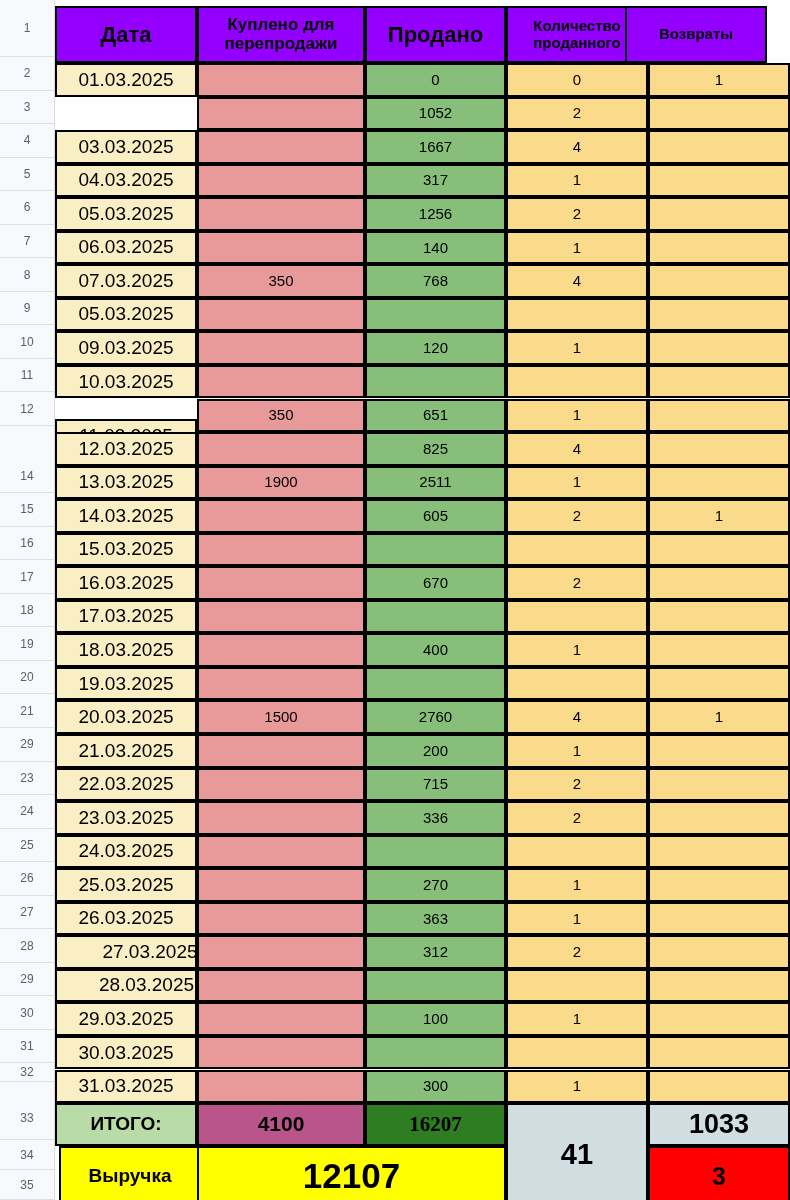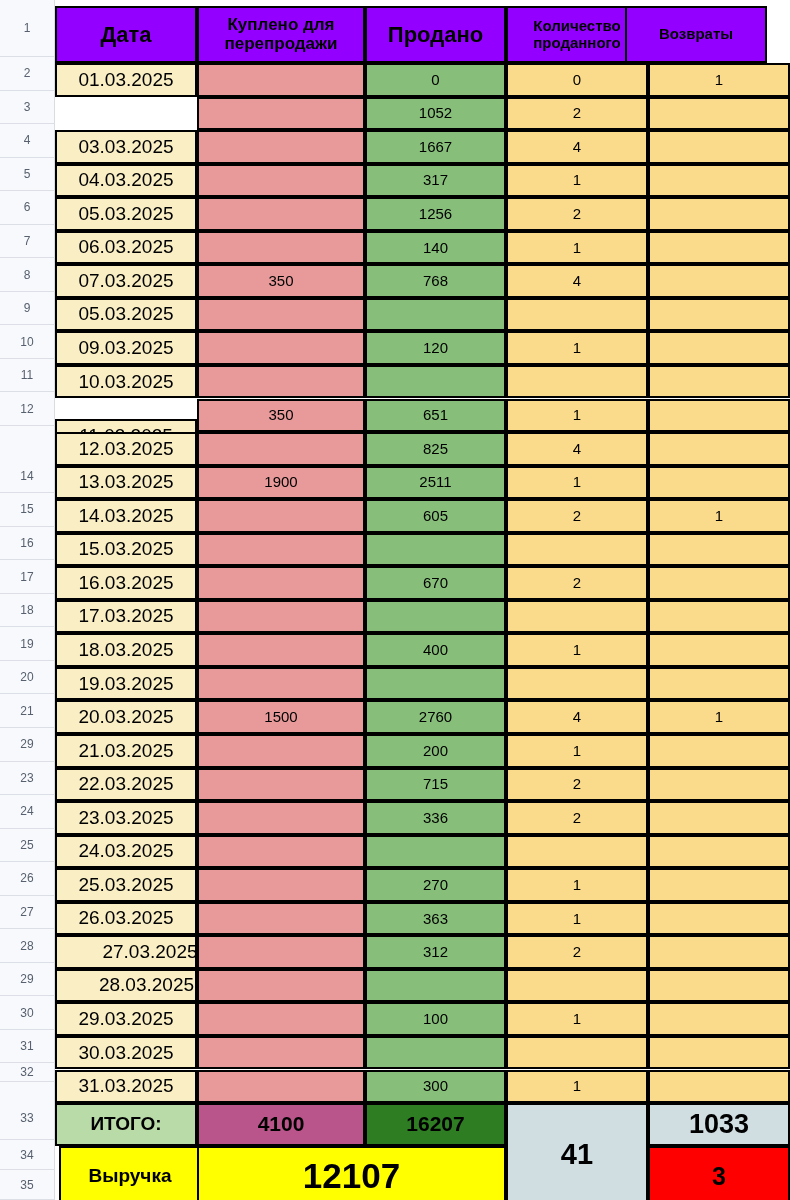--- a/index.html
+++ b/index.html
@@ -298,21 +298,21 @@
       <div class="cell f-green" style="left: 310px; top: 1029.95px; width: 141px; height: 33.55px;"></div>
       <div class="cell f-amber" style="left: 451px; top: 1029.95px; width: 142px; height: 33.55px;"></div>
       <div class="cell f-amber" style="left: 593px; top: 1029.95px; width: 142px; height: 33.55px;"></div>
       <div class="cell f-date" style="left: 0px; top: 1063.5px; width: 142px; height: 33.55px;">31.03.2025</div>
       <div class="cell f-pink" style="left: 142px; top: 1063.5px; width: 168px; height: 33.55px;"></div>
       <div class="cell f-green" style="left: 310px; top: 1063.5px; width: 141px; height: 33.55px;">300</div>
       <div class="cell f-amber" style="left: 451px; top: 1063.5px; width: 142px; height: 33.55px;">1</div>
       <div class="cell f-amber" style="left: 593px; top: 1063.5px; width: 142px; height: 33.55px;"></div>
       <div class="cell f-ltgreen" style="left: 0px; top: 1097.05px; width: 142px; height: 43px;">ИТОГО:</div>
       <div class="cell f-magenta" style="left: 142px; top: 1097.05px; width: 168px; height: 43px;">4100</div>
-      <div class="cell f-dkgreen" style="left: 310px; top: 1097.05px; width: 141px; height: 43px;">16207</div>
+      <div class="cell f-dkgreen" style="left: 310px; top: 1097.05px; width: 141px; height: 43px; font-family: Liberation Serif, serif;">16207</div>
       <div class="cell f-bluegray n-41" style="left: 451px; top: 1097.05px; width: 142px; height: 103px;">41</div>
       <div class="cell f-bluegray n-1033" style="left: 593px; top: 1097.05px; width: 142px; height: 43px; text-align: center;">1033</div>
       <div class="cell f-yellow n-rev" style="left: 4px; top: 1140.05px; width: 142px; height: 60px;">Выручка</div>
       <div class="cell f-yellow n-12107" style="left: 142px; top: 1140.05px; width: 309px; height: 60px;">12107</div>
       <div class="cell f-red n-3" style="left: 593px; top: 1140.05px; width: 142px; height: 60px;">3</div>
     </div>
 
 </div>
 
 </body></html>

